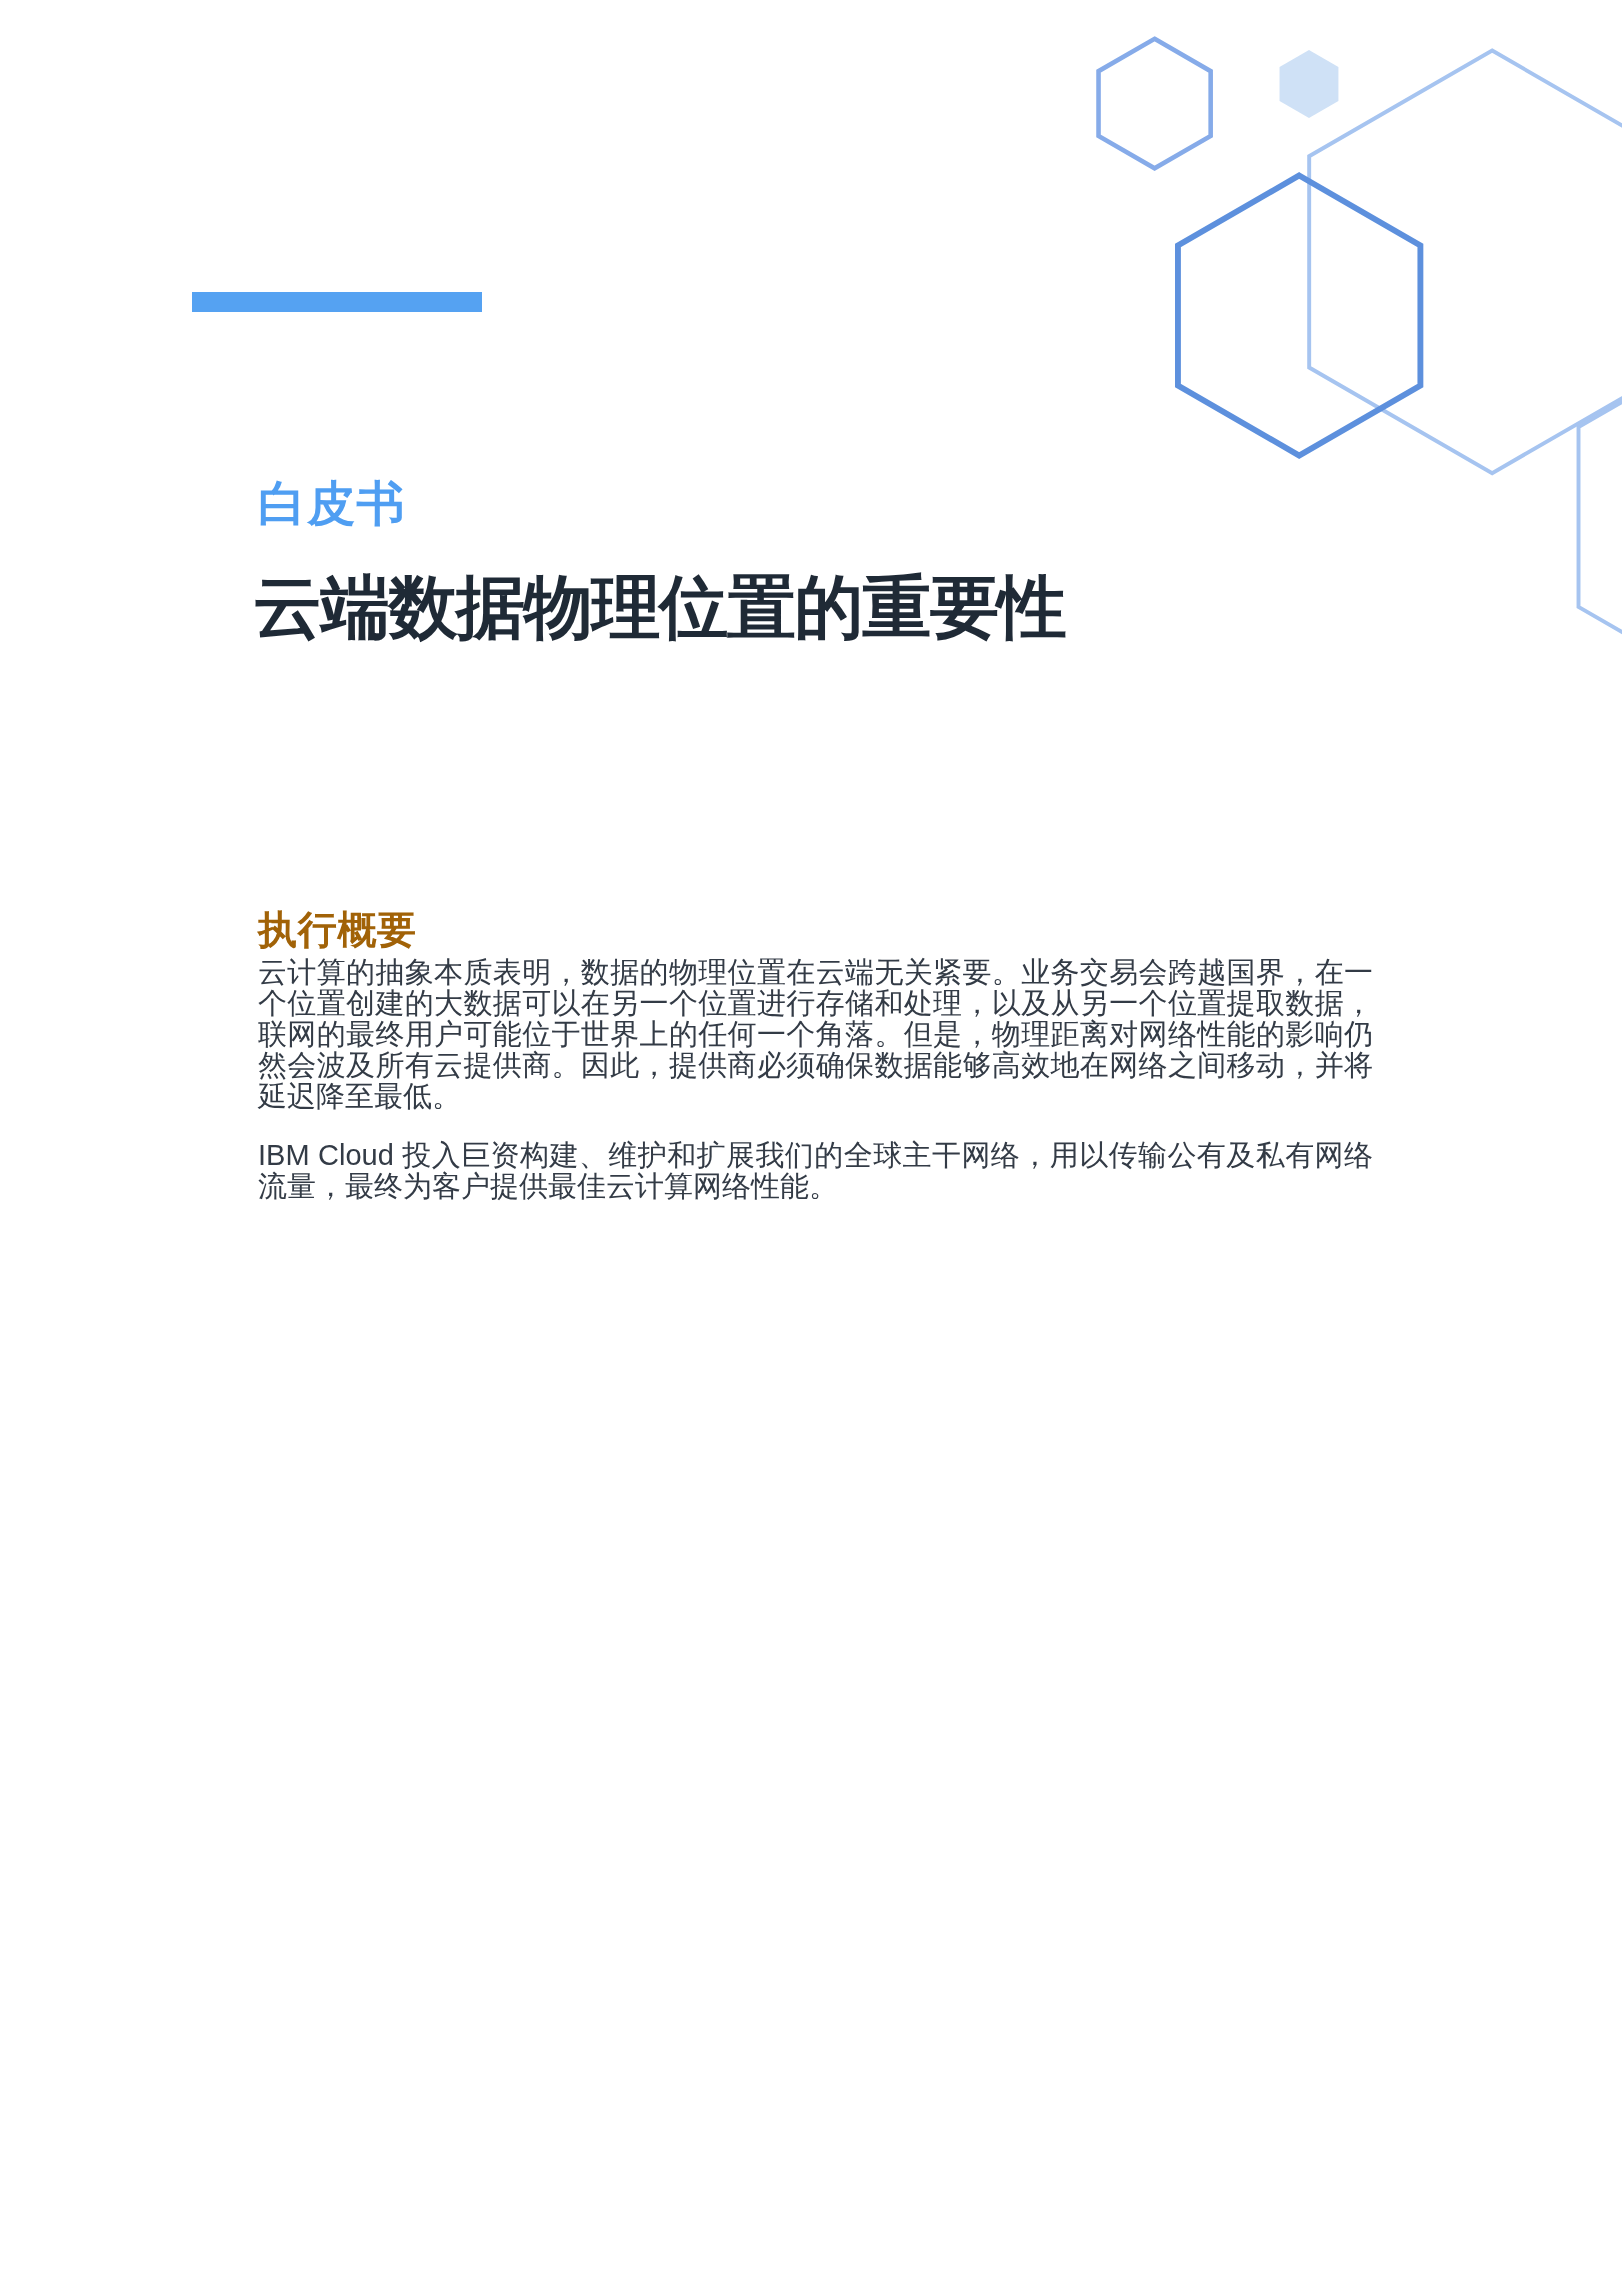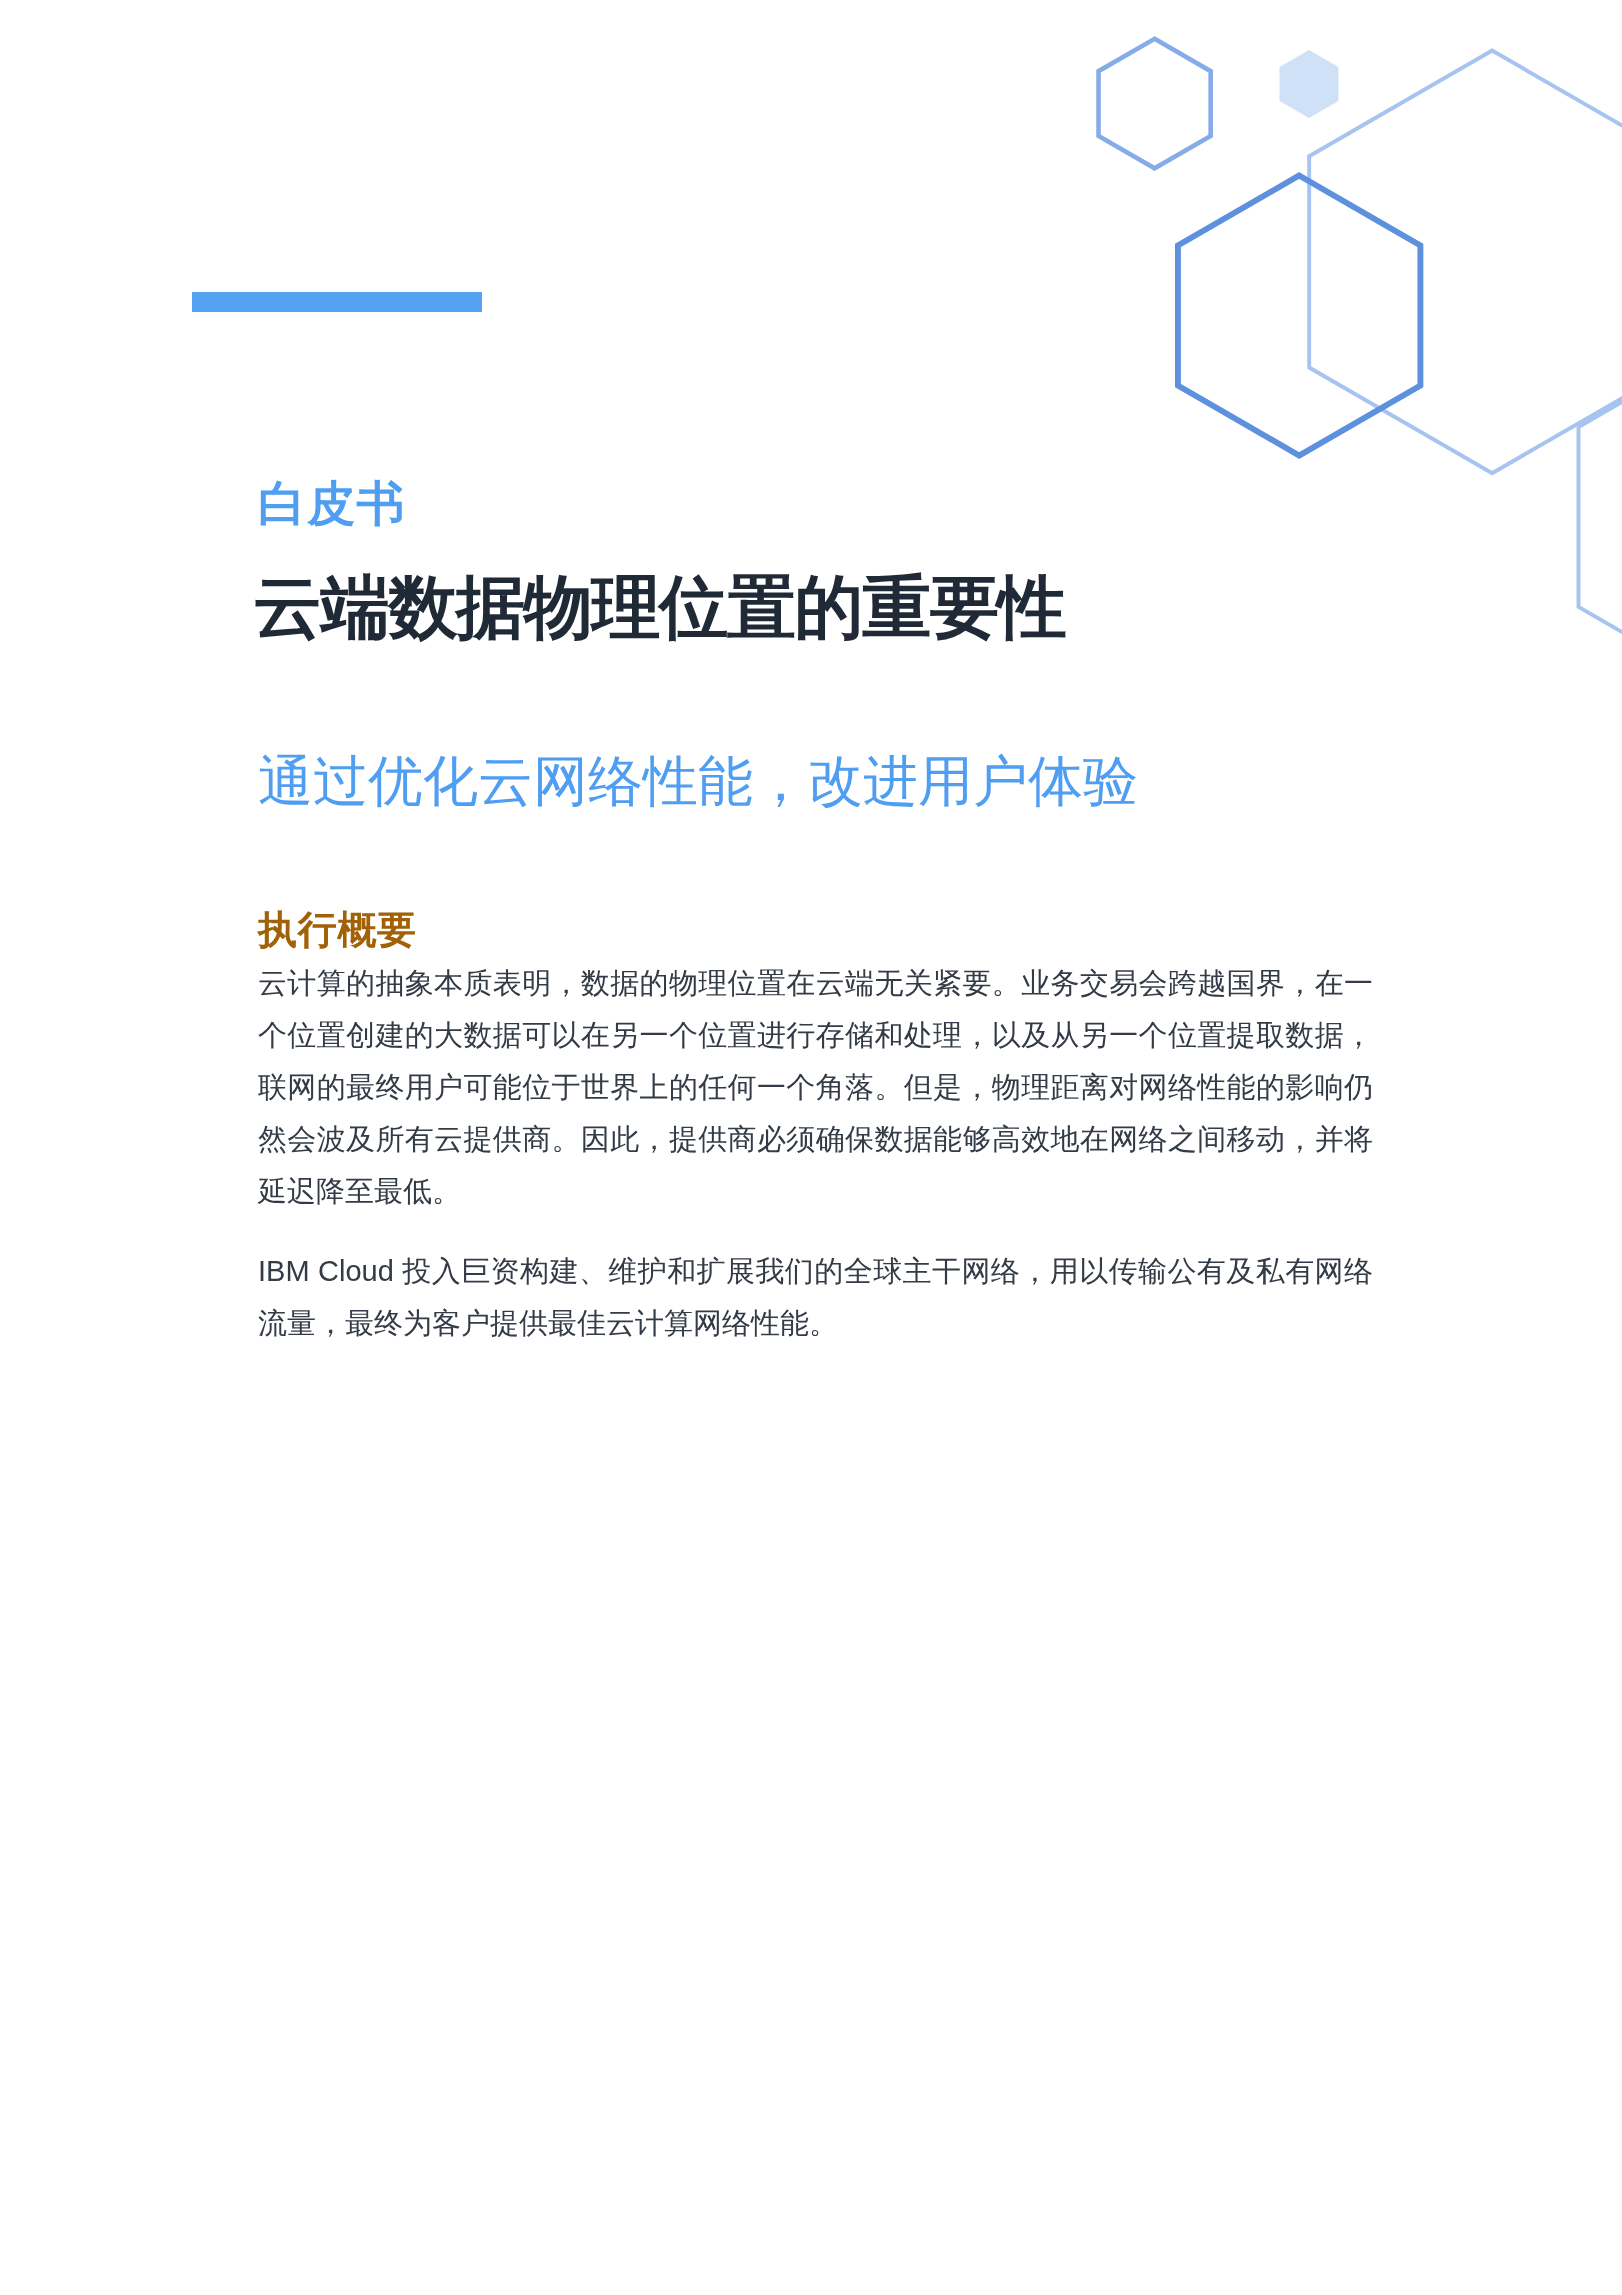--- a/index.html
+++ b/index.html
@@ -68,21 +68,21 @@
     font-weight: bold;
     color: #a16207;
     letter-spacing: 0.7px;
   }
   .body-copy {
     position: absolute;
     left: 258px;
     top: 957px;
     width: 1115px;
     font-size: 29px;
-    line-height: 52px;
+    line-height: 31px;
     color: #333b46;
     text-align: justify;
   }
   .body-copy p { margin: 0 0 27.5px 0; }
   .ibm-logo {
     position: absolute;
     left: 1228px;
     top: 1930px;
     width: 204px;
     height: 75px;
@@ -100,21 +100,20 @@
     <polygon points="2000,76 2045,102 2045,154 2000,180 1955,154 1955,102" stroke="none" fill="#cfe1f6"></polygon>
     <polygon points="2280,77 2559.7,238.5 2559.7,561.5 2280,723 2000.3,561.5 2000.3,238.5" fill="none" stroke-width="6" stroke="#a6c4f0"></polygon>
     <polygon points="1985,268 2170.3,375 2170.3,589 1985,696 1799.7,589 1799.7,375" fill="none" stroke-width="9" stroke="#5d90dd"></polygon>
     <polygon points="2650,515 2888,652.5 2888,927.5 2650,1065 2412,927.5 2412,652.5" fill="none" stroke-width="6" stroke="#a6c4f0"></polygon>
   </svg>
 
   <div class="eyebrow">白皮书</div>
 
   <h1 class="title">云端数据物理位置的重要性</h1>
 
-  <div class="subtitle">通过优化云网络性能，改进用户体验</div>
 
   <h2 class="section-heading">执行概要</h2>
 
   <div class="body-copy">
     <p>云计算的抽象本质表明，数据的物理位置在云端无关紧要。业务交易会跨越国界，在一个位置创建的大数据可以在另一个位置进行存储和处理，以及从另一个位置提取数据，联网的最终用户可能位于世界上的任何一个角落。但是，物理距离对网络性能的影响仍然会波及所有云提供商。因此，提供商必须确保数据能够高效地在网络之间移动，并将延迟降至最低。</p>
     <p>IBM Cloud 投入巨资构建、维护和扩展我们的全球主干网络，用以传输公有及私有网络流量，最终为客户提供最佳云计算网络性能。</p>
   </div>
 
   <svg class="ibm-logo" viewBox="0 0 1010 370" xmlns="http://www.w3.org/2000/svg">
     <defs>

